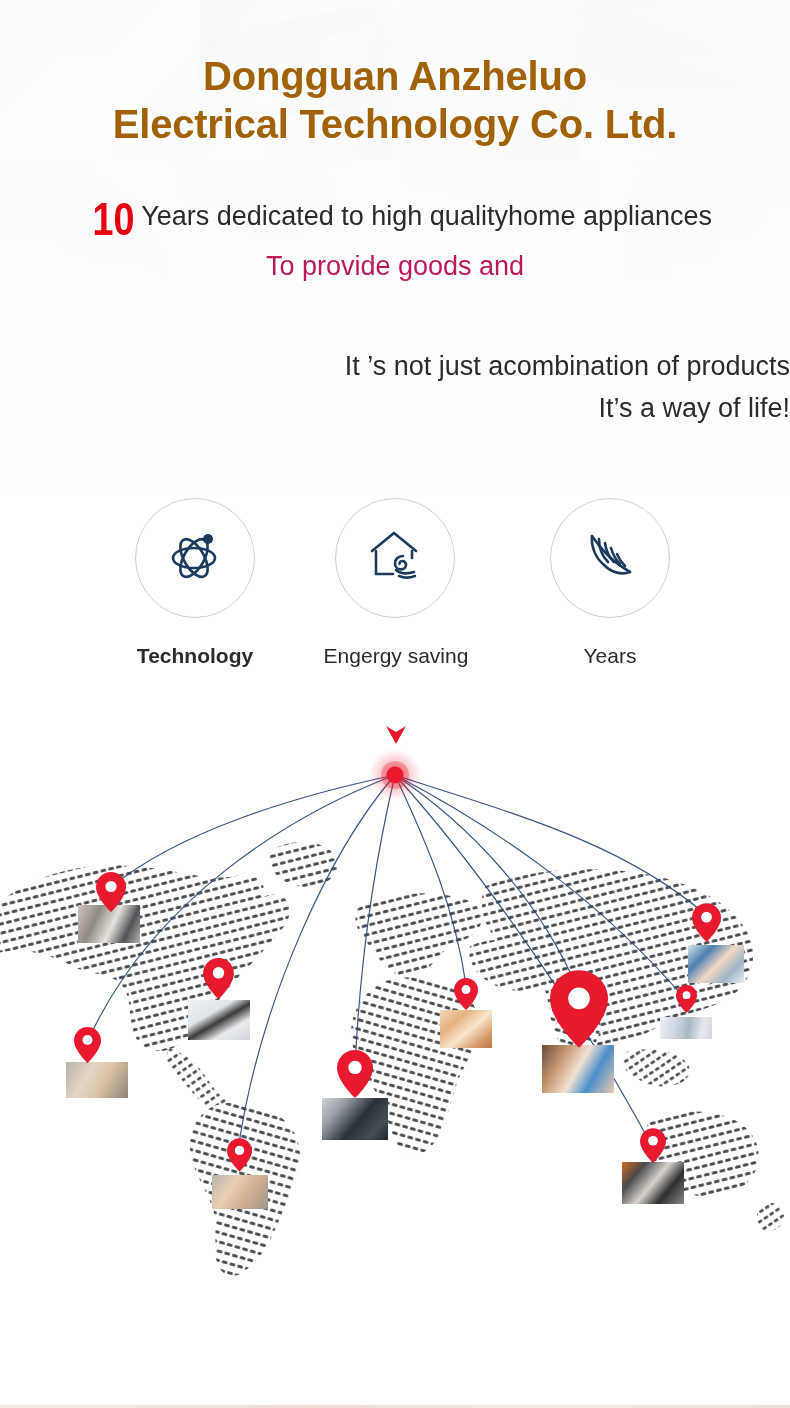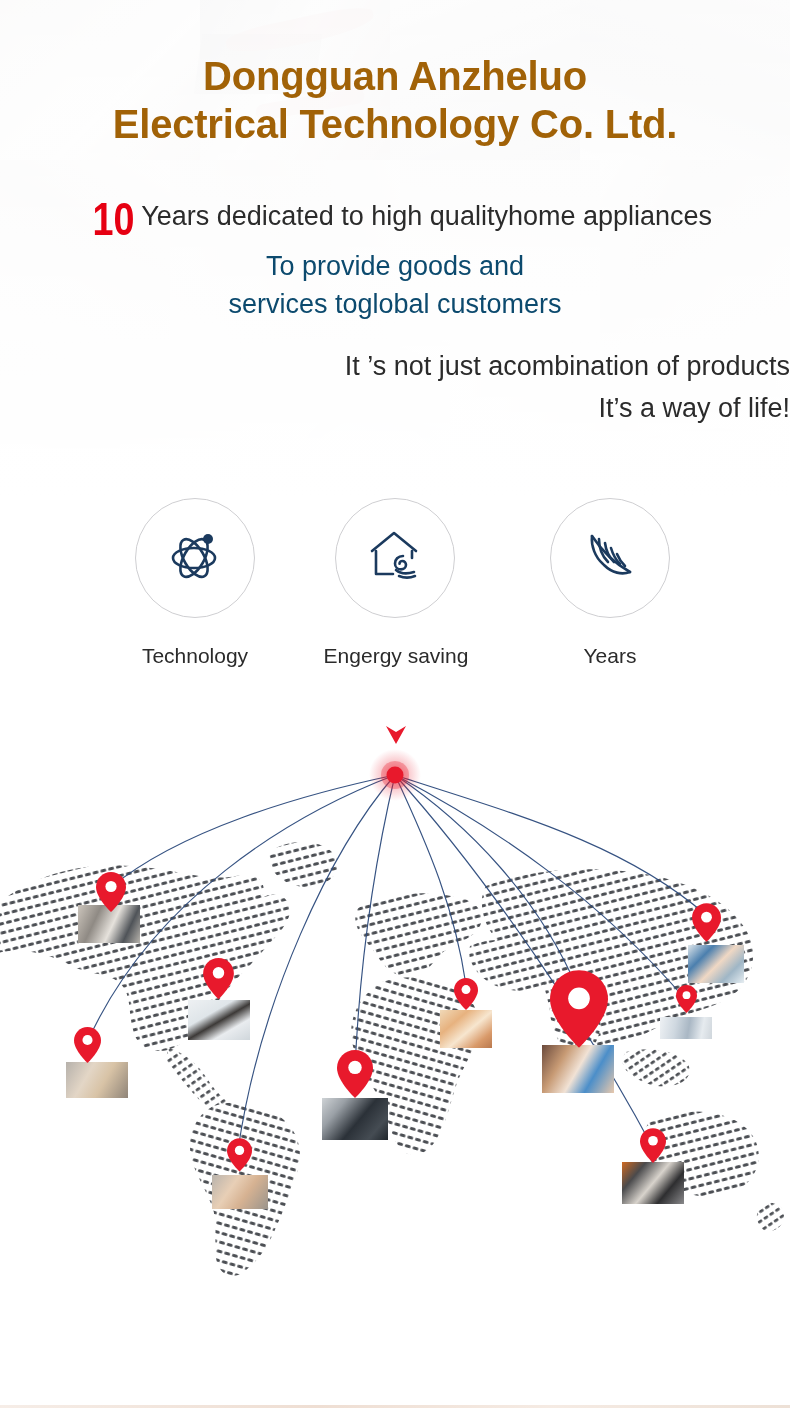--- a/index.html
+++ b/index.html
@@ -53,28 +53,28 @@
       color:#a16207;font-weight:700;font-size:40px;line-height:48px;letter-spacing:-.2px;}
   .headline .l2{display:block;}
 
   
   .years-row{position:absolute;left:5px;top:196px;width:790px;text-align:center;white-space:nowrap;}
   .years-num{display:inline-block;color:#e60012;font-weight:700;font-size:46px;line-height:46px;
       transform:scaleX(.82);transform-origin:center;vertical-align:-4px;margin-right:2px;}
   .years-txt{display:inline-block;color:#2b2b2b;font-size:27px;line-height:34px;vertical-align:6px;}
 
   .copy-a{position:absolute;left:0;top:247px;width:790px;text-align:center;
-      color:#0c4a6e;font-size:27px;line-height:38px;}
+      color:#be185d;font-size:27px;line-height:38px;}
   .copy-b{position:absolute;left:0;top:345px;width:790px;text-align:right;
       color:#2b2b2b;font-size:27px;line-height:42px;}
 
   
   .features{position:absolute;left:95px;top:498px;width:600px;height:185px;}
   .feature{position:absolute;width:180px;text-align:center;}
-  .f1{left:10px;top:0;}
+  .f1{left:10px;top:0;font-weight:bold;}
   .f2{left:210px;top:0;}
   .f3{left:425px;top:0;}
   .f-circle{width:118px;height:118px;border-radius:50%;border:1px solid #cfcfd2;margin:0 auto;
       display:flex;align-items:center;justify-content:center;background:rgba(255,255,255,.35);}
   .f-label{margin-top:26px;font-size:21px;color:#2b2b2b;}
   .f2 .f-label{margin-left:2px;}
 
   
   .map-wrap{position:absolute;left:0;top:700px;width:790px;height:600px;}
   .map-svg{position:absolute;left:0;top:0;width:790px;height:600px;}
@@ -141,21 +141,20 @@
     <span>Dongguan Anzheluo</span>
     <span class="l2">Electrical Technology Co. Ltd.</span>
   </div>
 
   <div class="years-row">
     <span class="years-num">10</span><span class="years-txt">Years dedicated to high qualityhome appliances</span>
   </div>
 
   <div class="copy-a">
     <div>To provide goods and</div>
-    <div>services toglobal customers</div>
   </div>
 
   <div class="copy-b">
     <div>It ’s not just acombination of products</div>
     <div>It’s a way of life!</div>
   </div>
 
   <div class="features">
 
     <div class="feature f1">

